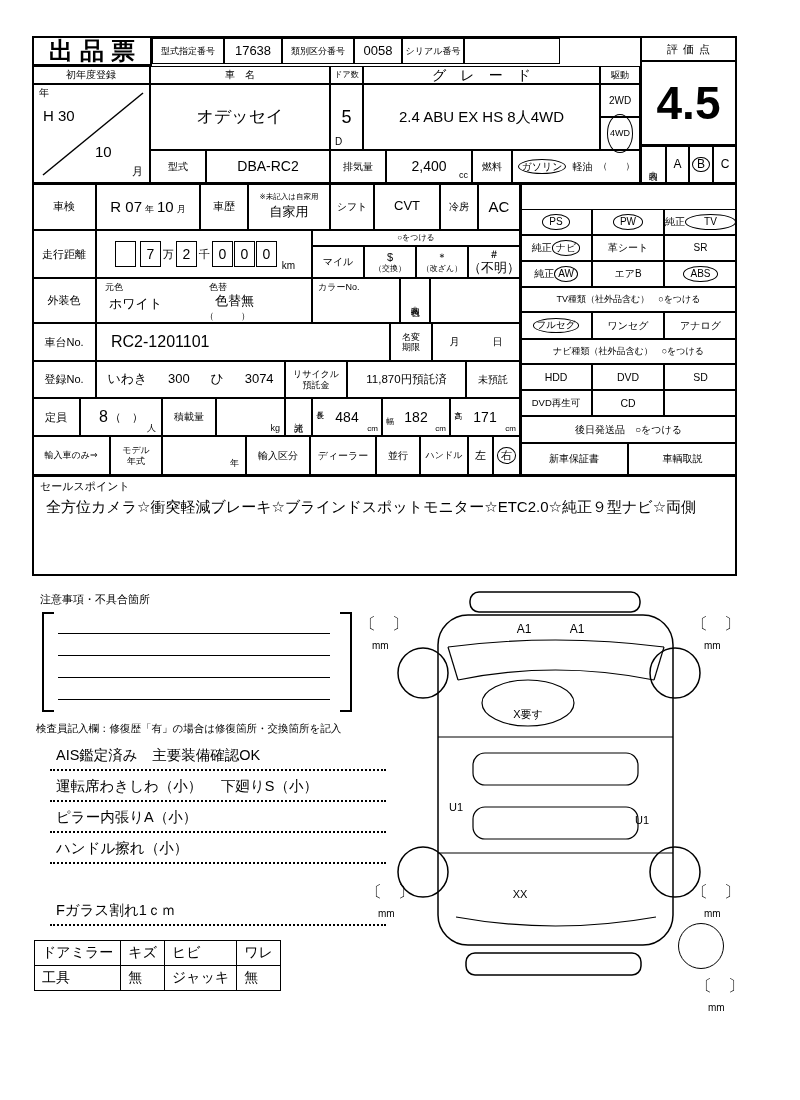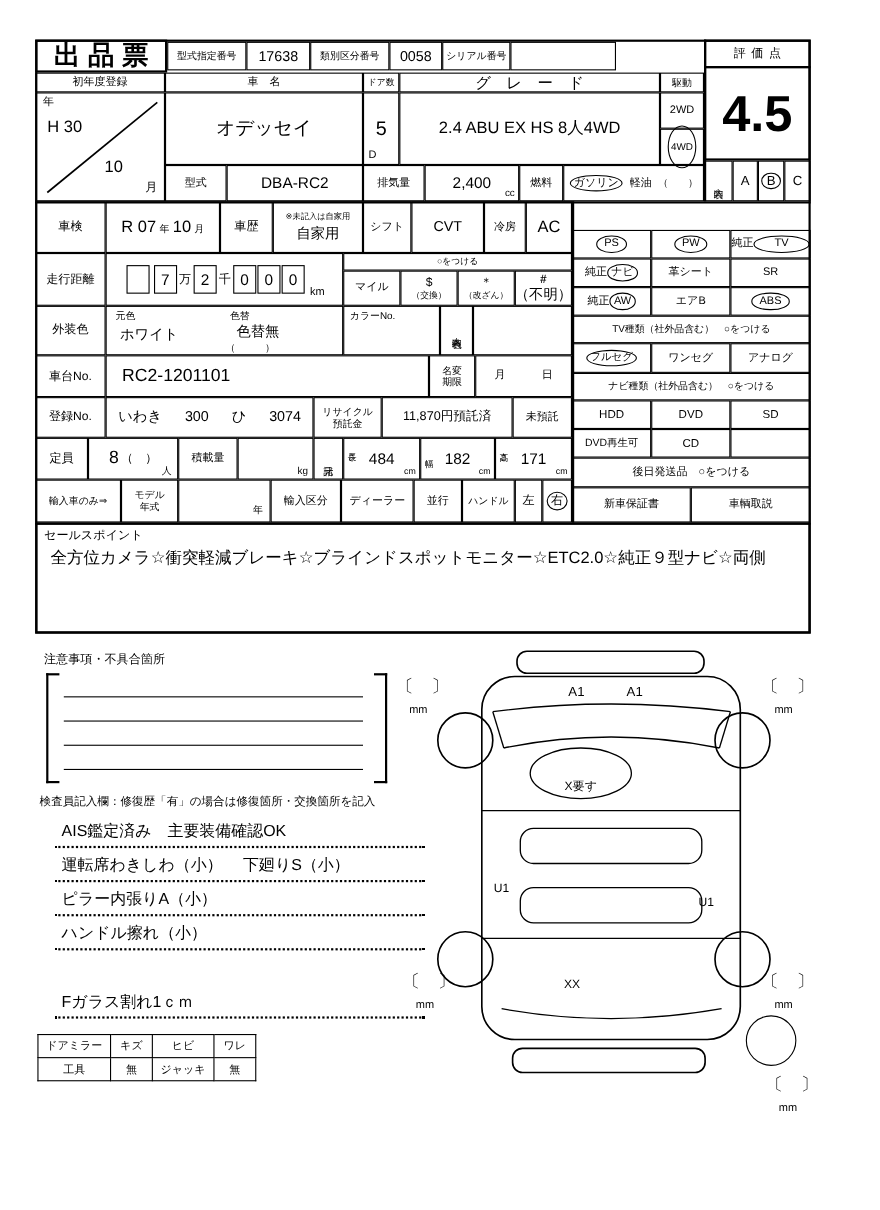--- a/index.html
+++ b/index.html
@@ -15,21 +15,21 @@
   .circ { border:1.5px solid #000; border-radius:50%; padding:1px 6px; display:inline-block; }
   .vert { writing-mode:vertical-rl; letter-spacing:1px; }
   .hl2 { position:absolute; border-top:2px solid #000; height:0; }
   .vl2 { position:absolute; border-left:2px solid #000; width:0; }
   .obox { width:21px; height:26px; border:1.2px solid #000; display:flex; align-items:center; justify-content:center; font-size:14px; margin:0 2px; }
   .defect { position:absolute; left:50px; width:336px; height:31px; border-bottom:2px dotted #000;
             display:flex; align-items:flex-end; padding:0 0 4px 6px; font-size:14.5px; white-space:nowrap; }
   .brk { position:absolute; font-size:16px; }
   .mm { position:absolute; font-size:10px; }
   table.tools { position:absolute; left:34px; top:940px; border-collapse:collapse; }
-  table.tools td { border:1px solid #000; font-size:10px; text-align:center; padding:3px 7px; min-width:38px; }
+  table.tools td { border:1px solid #000; font-size:14px; padding:3px 7px; min-width:38px; }
   svg text { font-family:"Liberation Sans","DejaVu Sans",sans-serif; }
 </style>
 </head>
 <body>
 
 <div class="sheet">
 
   <div class="c t2" style="left:32px;top:36px;width:705px;height:540px"></div>
 
   <div class="c t2" style="left:32px;top:36px;width:120px;height:30px;font-size:24px;font-weight:bold;letter-spacing:7px;padding-left:7px">出品票</div>

